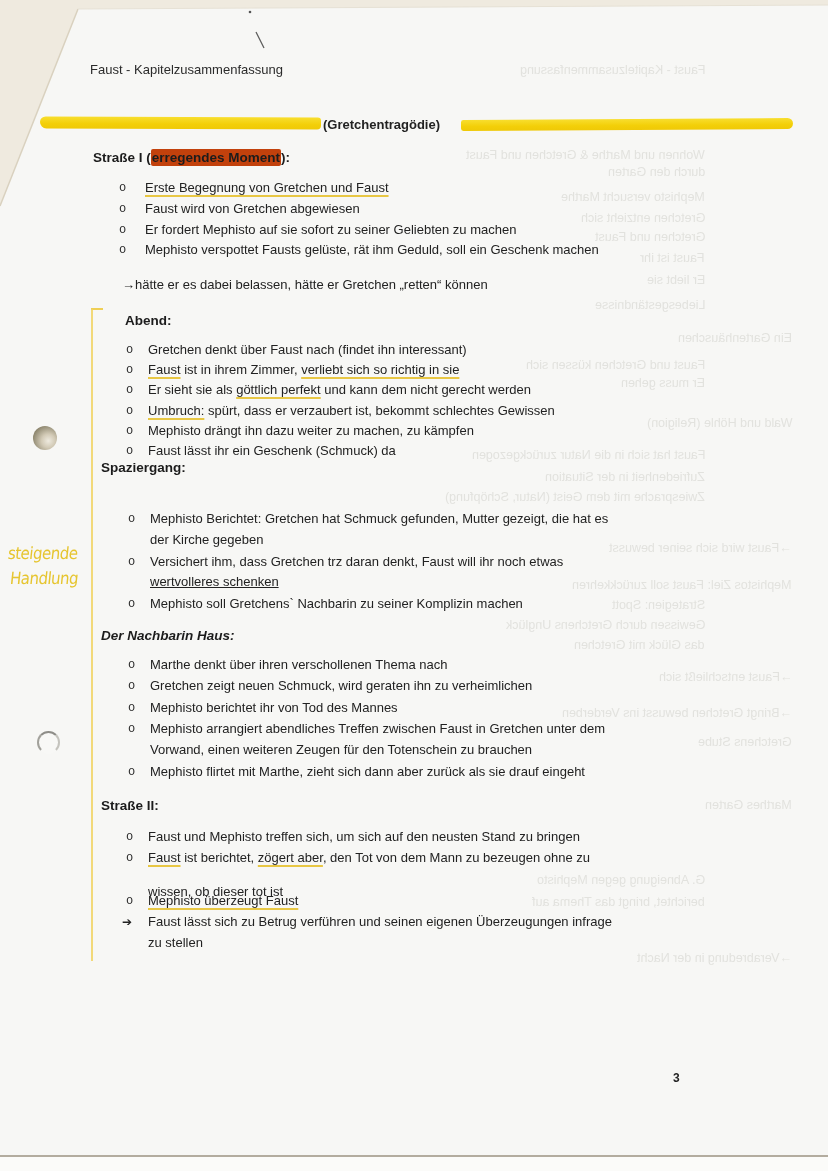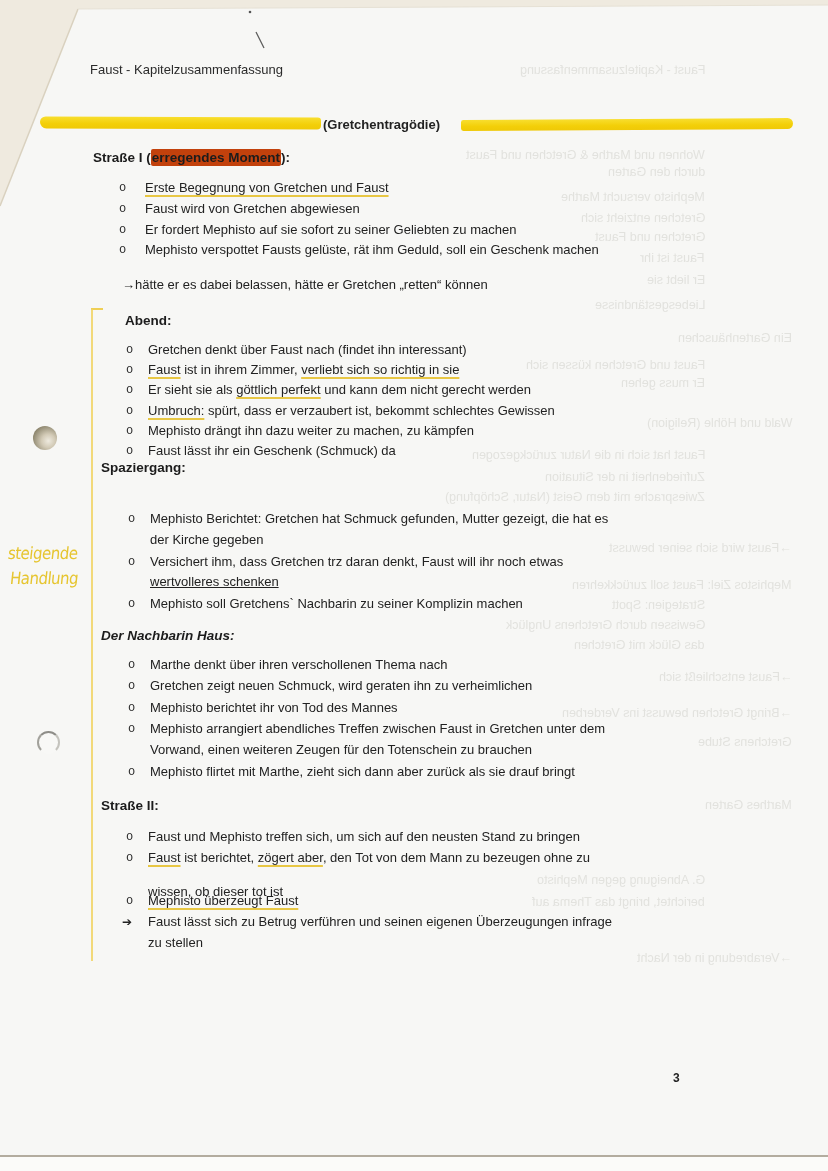--- a/index.html
+++ b/index.html
@@ -114,21 +114,21 @@
 <div class="row b22" style="left:150px;top:554px;"><span class="bul">o</span><span>Versichert ihm, dass Gretchen trz daran denkt, Faust will ihr noch etwas</span></div>
 <div class="row" style="left:150px;top:574px;text-decoration:underline;">wertvolleres schenken</div>
 <div class="row b22" style="left:150px;top:596px;"><span class="bul">o</span><span>Mephisto soll Gretchens` Nachbarin zu seiner Komplizin machen</span></div>
 
 <div class="head" style="left:101px;top:628px;font-style:italic;">Der Nachbarin Haus:</div>
 <div class="row b22" style="left:150px;top:657px;"><span class="bul">o</span><span>Marthe denkt über ihren verschollenen Thema nach</span></div>
 <div class="row b22" style="left:150px;top:678px;"><span class="bul">o</span><span>Gretchen zeigt neuen Schmuck, wird geraten ihn zu verheimlichen</span></div>
 <div class="row b22" style="left:150px;top:700px;"><span class="bul">o</span><span>Mephisto berichtet ihr von Tod des Mannes</span></div>
 <div class="row b22" style="left:150px;top:721px;"><span class="bul">o</span><span>Mephisto arrangiert abendliches Treffen zwischen Faust in Gretchen unter dem</span></div>
 <div class="row" style="left:150px;top:742px;">Vorwand, einen weiteren Zeugen für den Totenschein zu brauchen</div>
-<div class="row b22" style="left:150px;top:764px;"><span class="bul">o</span><span>Mephisto flirtet mit Marthe, zieht sich dann aber zurück als sie drauf bringt</span></div>
+<div class="row b22" style="left:150px;top:764px;"><span class="bul">o</span><span>Mephisto flirtet mit Marthe, zieht sich dann aber zurück als sie drauf eingeht</span></div>
 
 <div class="head" style="left:101px;top:798px;">Straße II:</div>
 <div class="row b22" style="left:148px;top:829px;"><span class="bul">o</span><span>Faust und Mephisto treffen sich, um sich auf den neusten Stand zu bringen</span></div>
 <div class="row b22" style="left:148px;top:850px;"><span class="bul">o</span><span class="u">Faust</span><span> ist berichtet, </span><span class="u">zögert aber</span><span>, den Tot von dem Mann zu bezeugen ohne zu</span></div>
 <div class="row" style="left:148px;top:884px;text-align:center;">wissen, ob dieser tot ist</div>
 <div class="row b22" style="left:148px;top:893px;"><span class="bul">o</span><span class="u">Mephisto überzeugt Faust</span></div>
 <div class="row" style="left:148px;top:914px;"><span class="arrow a26">➔</span><span>Faust lässt sich zu Betrug verführen und seinen eigenen Überzeugungen infrage</span></div>
 <div class="row" style="left:148px;top:935px;">zu stellen</div>
 
 <div class="page-num">3</div>

